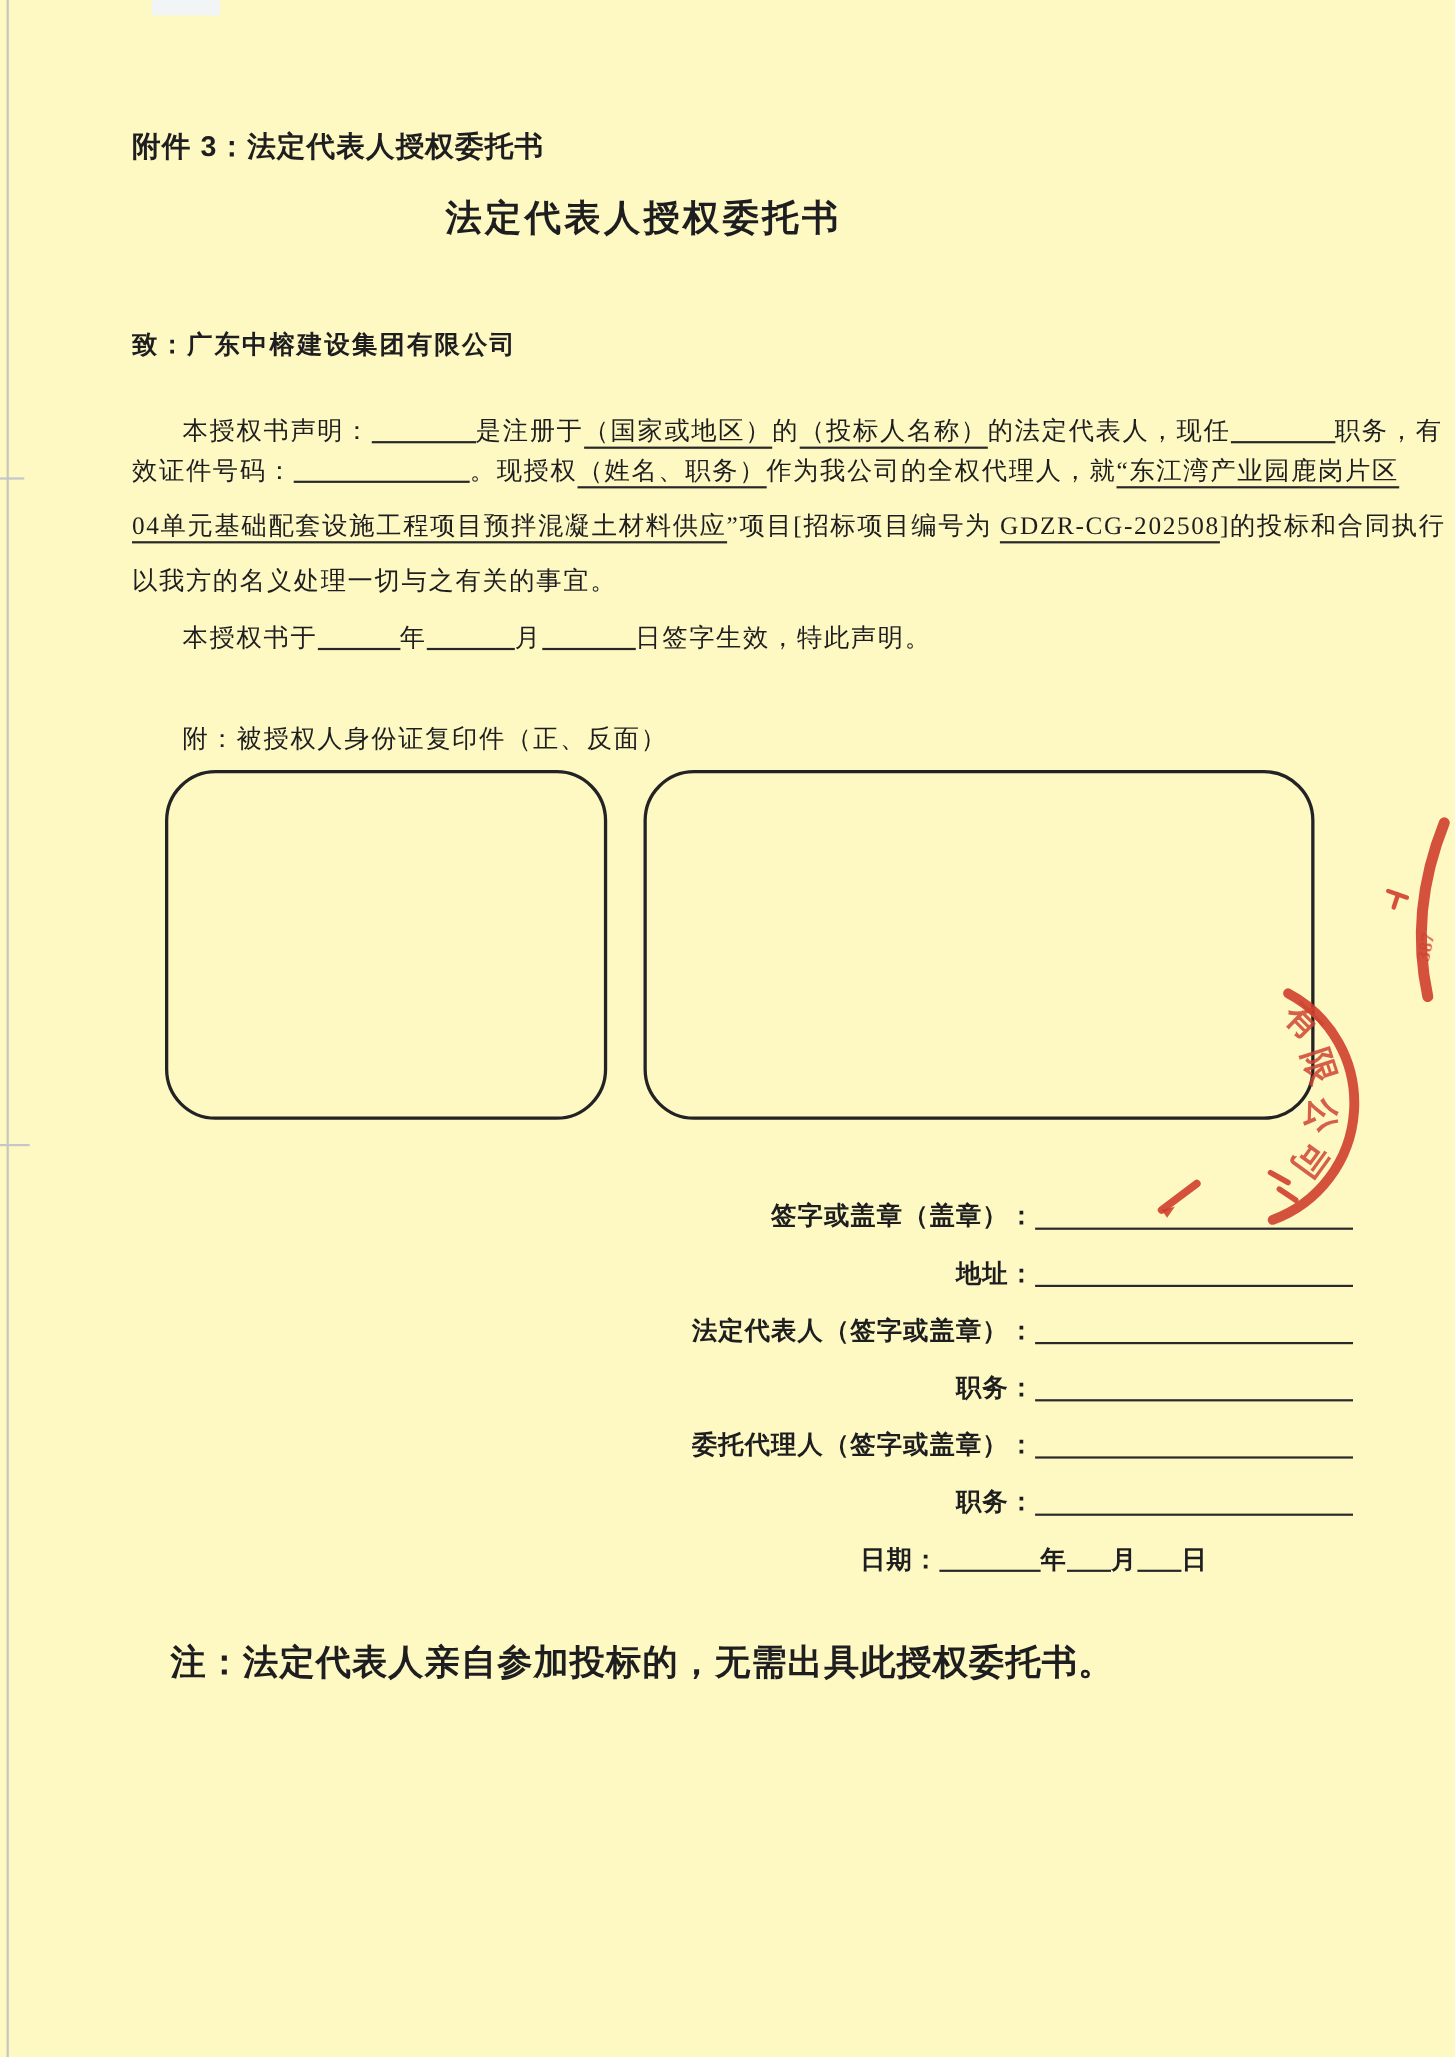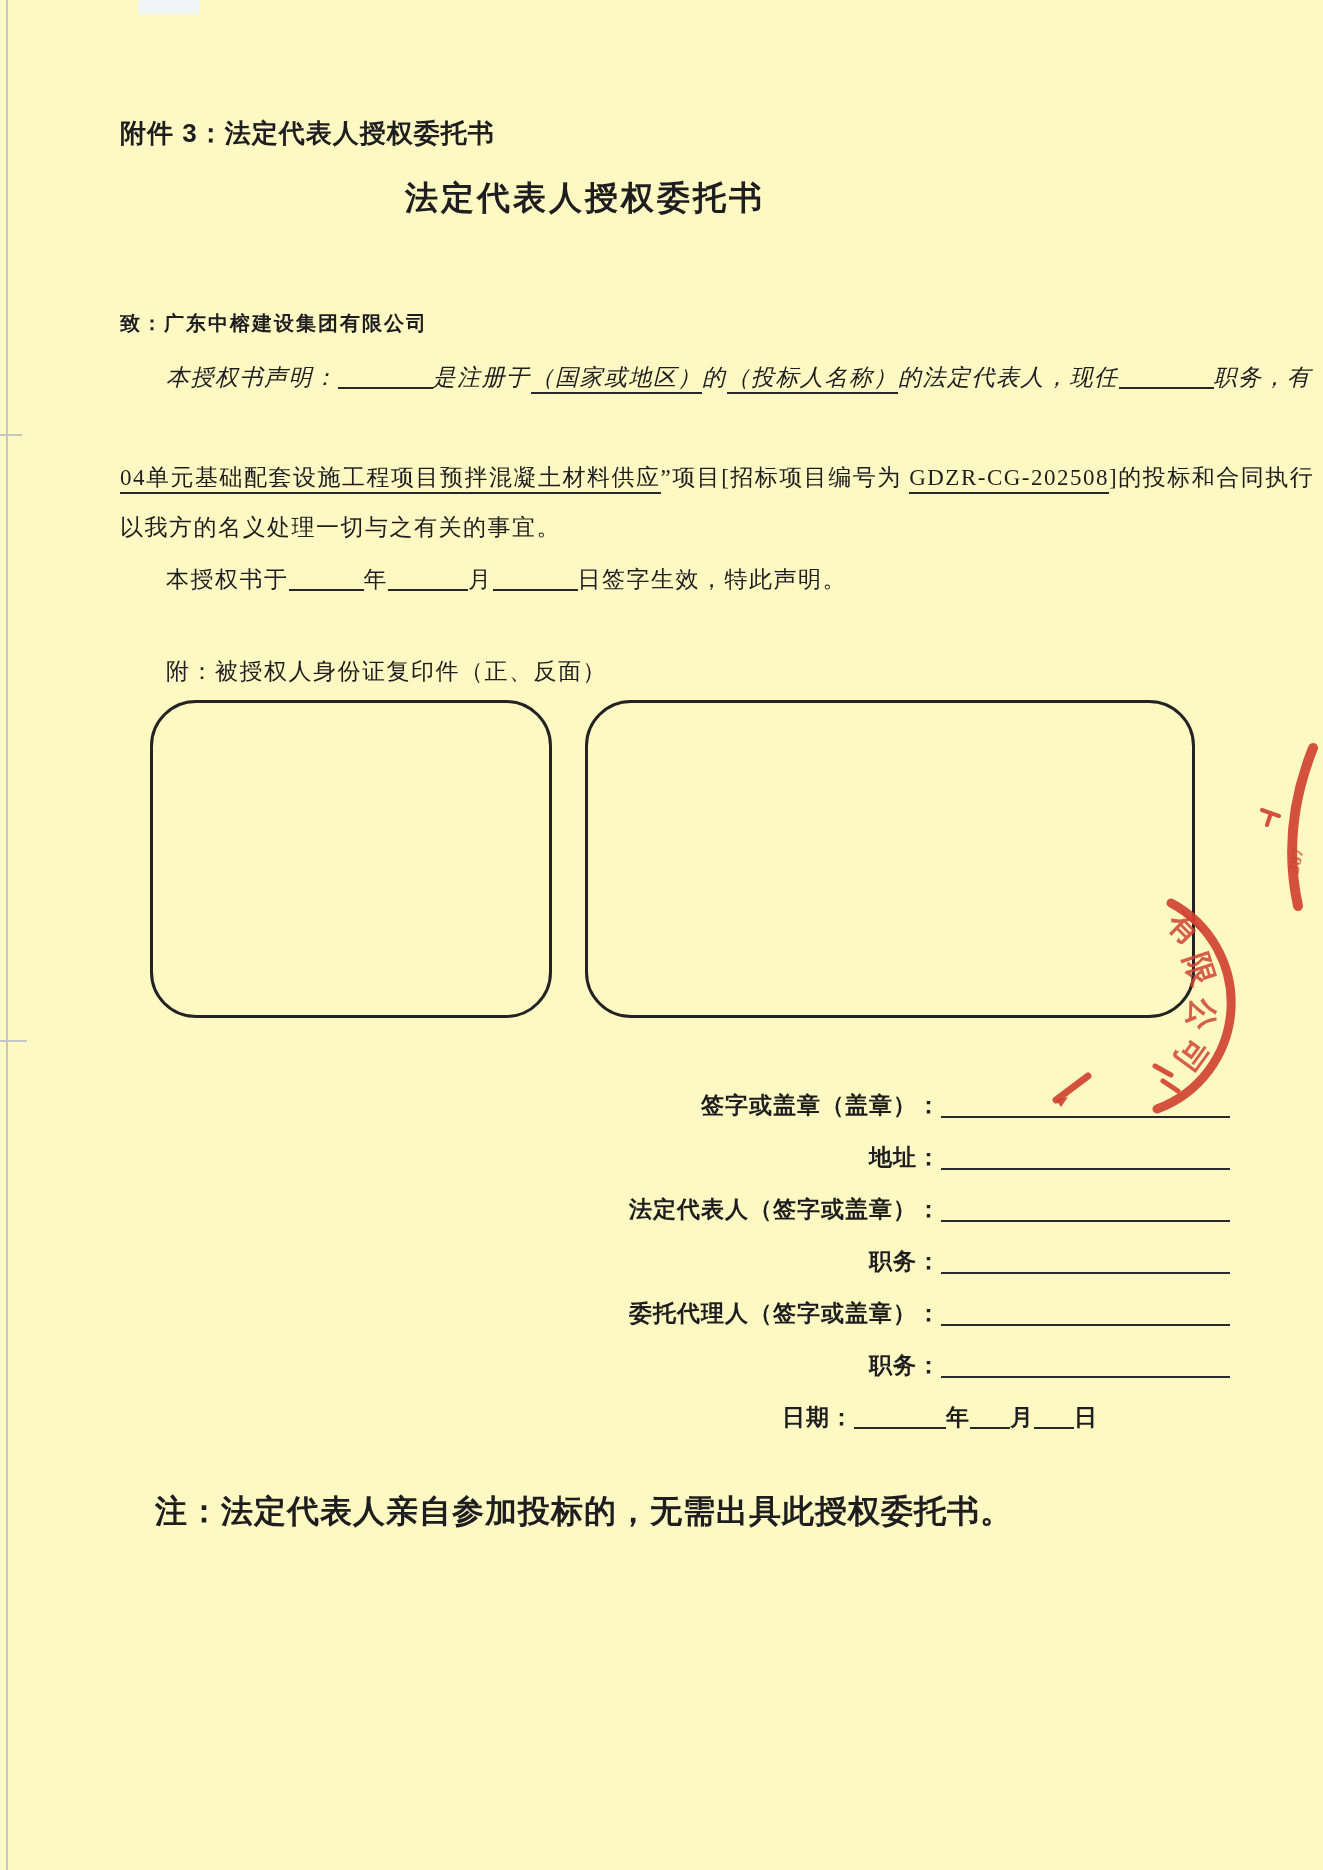--- a/index.html
+++ b/index.html
@@ -17,29 +17,29 @@
   .attach{
     position:absolute;left:120px;top:116px;
     font-family:"Liberation Sans","DejaVu Sans",sans-serif;
     font-weight:700;font-size:26px;letter-spacing:1px;
   }
   .title{
     position:absolute;left:0;top:176px;width:1170px;text-align:center;
     font-size:33px;font-weight:700;letter-spacing:3px;
   }
   .addr{
-    position:absolute;left:120px;top:310px;
-    font-size:20px;font-weight:600;letter-spacing:2px;
+    position:absolute;left:120px;top:298px;
+    font-size:23px;font-weight:600;letter-spacing:2px;
   }
   .pline{
     position:absolute;left:120px;white-space:nowrap;
     font-size:23px;letter-spacing:1.5px;
   }
   .indent{padding-left:46px;}
-  .l1{top:362px;font-style:italic;} .l2{top:412px;} .l3{top:462px;} .l4{top:512px;}
+  .l1{top:376px;} .l2{top:412px;} .l3{top:462px;} .l4{top:512px;}
   .l5{top:564px;} .l6{top:656px;}
   .ul{border-bottom:2px solid #28282a;padding-bottom:2px;}
   .bk{display:inline-block;border-bottom:2px solid #28282a;height:20px;vertical-align:-4px;}
   .w95{width:95px;} .w160{width:160px;} .w75{width:75px;} .w80{width:80px;} .w85{width:85px;}
   .w92{width:92px;} .w40{width:40px;}
 
   .idbox{
     position:absolute;top:700px;height:312px;
     border:3px solid #232325;border-radius:46px;background:transparent;
   }
@@ -77,20 +77,23 @@
   <div class="attach">附件 3：法定代表人授权委托书</div>
 
   <div class="title">法定代表人授权委托书</div>
 
   <div class="addr">致：广东中榕建设集团有限公司</div>
 
   <div class="pline l1 indent">
     <span>本授权书声明：</span><span class="bk w95"></span><span>是注册于</span><span class="ul">（国家或地区）</span><span>的</span><span class="ul">（投标人名称）</span><span>的法定代表人，现任</span><span class="bk w95"></span><span>职务，有</span>
   </div>
 
+  <div class="pline l2">
+    <span>效证件号码：</span><span class="bk w160"></span><span>。现授权</span><span class="ul">（姓名、职务）</span><span>作为我公司的全权代理人，就</span><span class="ul">“东江湾产业园鹿岗片区</span>
+  </div>
 
   <div class="pline l3">
     <span class="ul">04单元基础配套设施工程项目预拌混凝土材料供应</span><span>”项目[招标项目编号为 </span><span class="ul">GDZR-CG-202508</span><span>]的投标和合同执行，</span>
   </div>
 
   <div class="pline l4">
     <span>以我方的名义处理一切与之有关的事宜。</span>
   </div>
 
   <div class="pline l5 indent">

